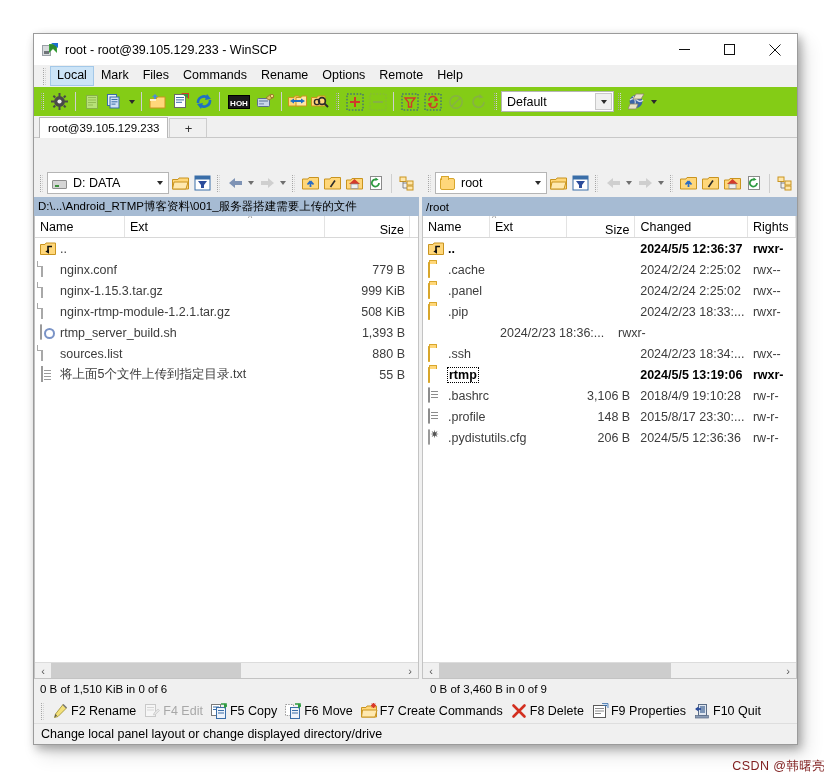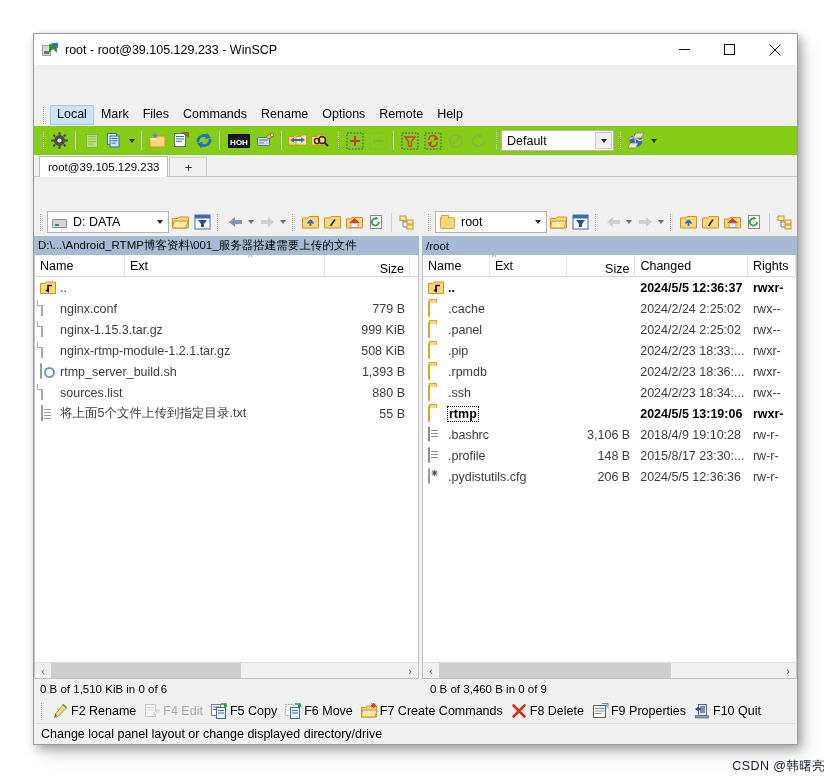--- a/index.html
+++ b/index.html
@@ -57,21 +57,20 @@
   .win-btn svg { display:block; }
 
   
   .menubar {
     height: 22px;
     background: #f0f0f0;
     display: flex; align-items: center;
     padding-left: 5px;
     flex: none;
     font-size: 12.5px;
-    margin-top: 39px;
   }
   .menu-item {
     padding: 2px 7px 3px 7px;
     color: #000;
     white-space: nowrap;
     line-height: 15px;
   }
   .menu-item.active {
     background: #cce4f7;
     border: 1px solid #a3c8e8;
@@ -384,21 +383,21 @@
     font-size: 12.5px;
     color: #000;
     flex: none;
   }
 
   
   .watermark {
     position: absolute;
     right: 8px; bottom: 4px;
     font-size: 12.5px;
-    color: #0f172a;
+    color: #7f1d1d;
     letter-spacing: 0.4px;
   }
 
   
   .folder-ico {
     width: 15px; height: 12px;
     background: #ffd77a;
     border: 1px solid #d8a62b;
     border-radius: 1px 2px 2px 2px;
     position: relative;
@@ -1072,24 +1071,20 @@
                 <div class="c" style="width:150px">
                   <span class="ficon"><span class="folder-ico"></span></span>
                   <span>.pip</span>
                 </div>
                 <div class="c right" style="width:72px"></div>
                 <div class="c" style="width:118px">2024/2/23 18:33:...</div>
                 <div class="c" style="width:50px">rwxr-</div>
               </div>
 
               <div class="row">
-                <div class="c" style="width:150px">
-                  <span class="ficon"><span class="folder-ico"></span></span>
-                  <span>.rpmdb</span>
-                </div>
                 <div class="c right" style="width:72px"></div>
                 <div class="c" style="width:118px">2024/2/23 18:36:...</div>
                 <div class="c" style="width:50px">rwxr-</div>
               </div>
 
               <div class="row">
                 <div class="c" style="width:150px">
                   <span class="ficon"><span class="folder-ico"></span></span>
                   <span>.ssh</span>
                 </div>

